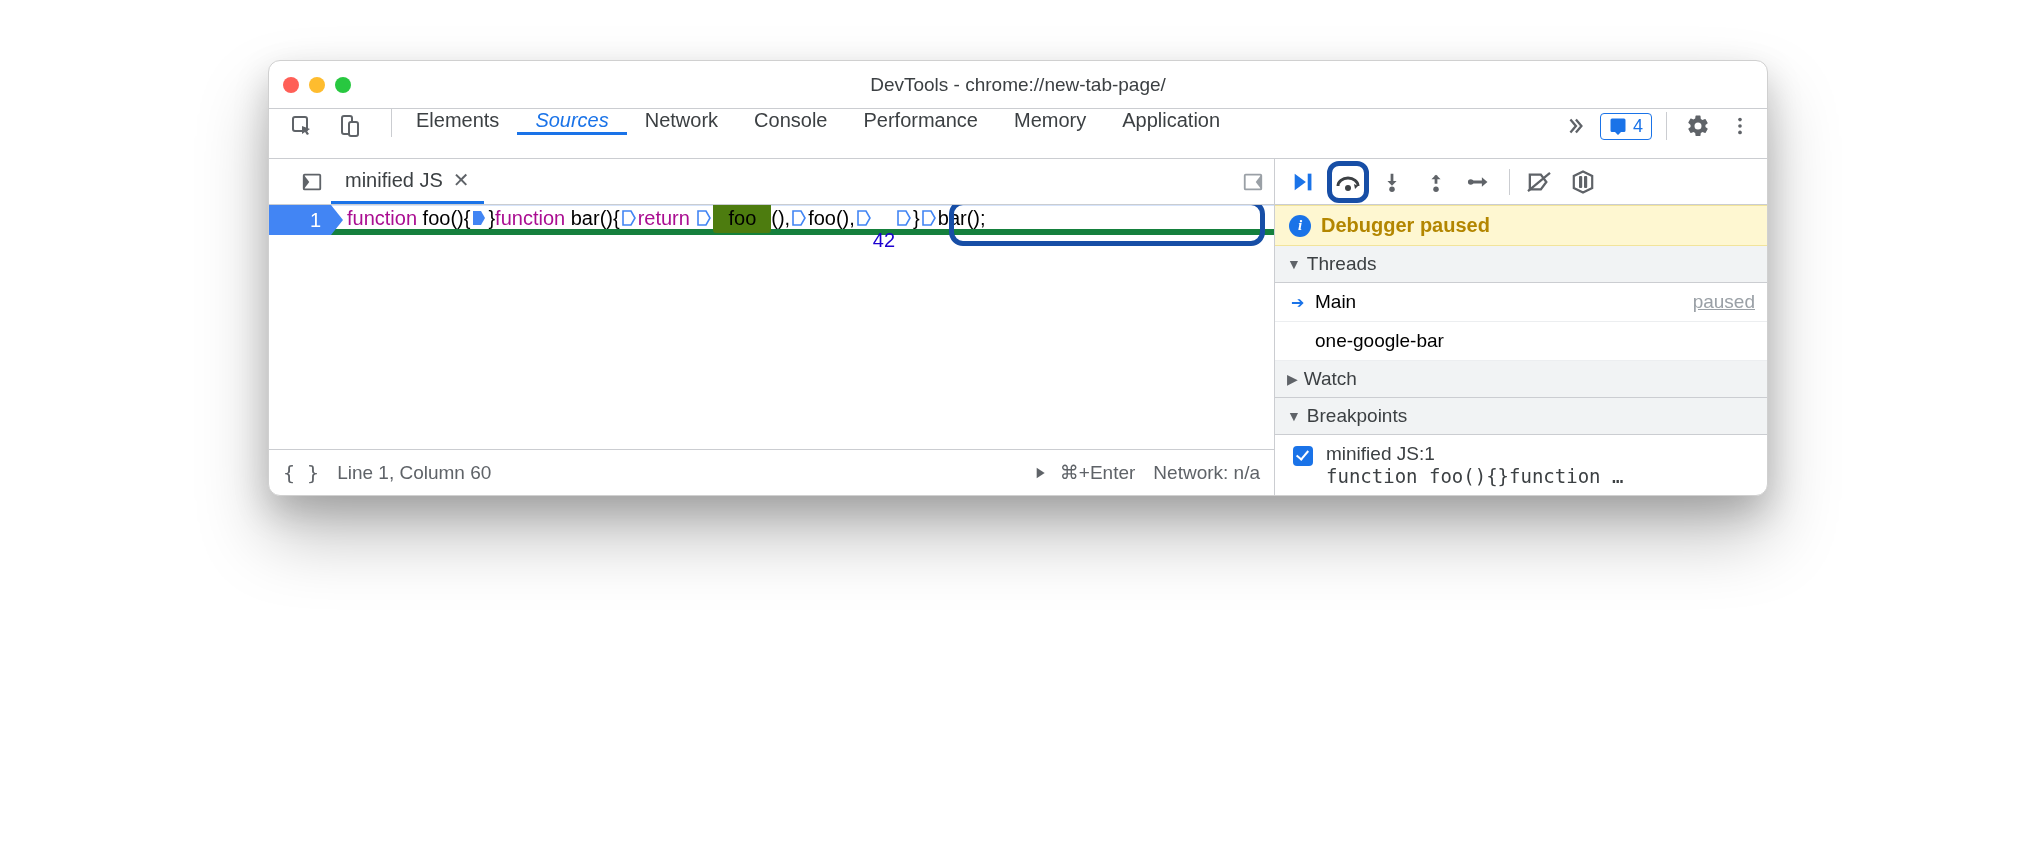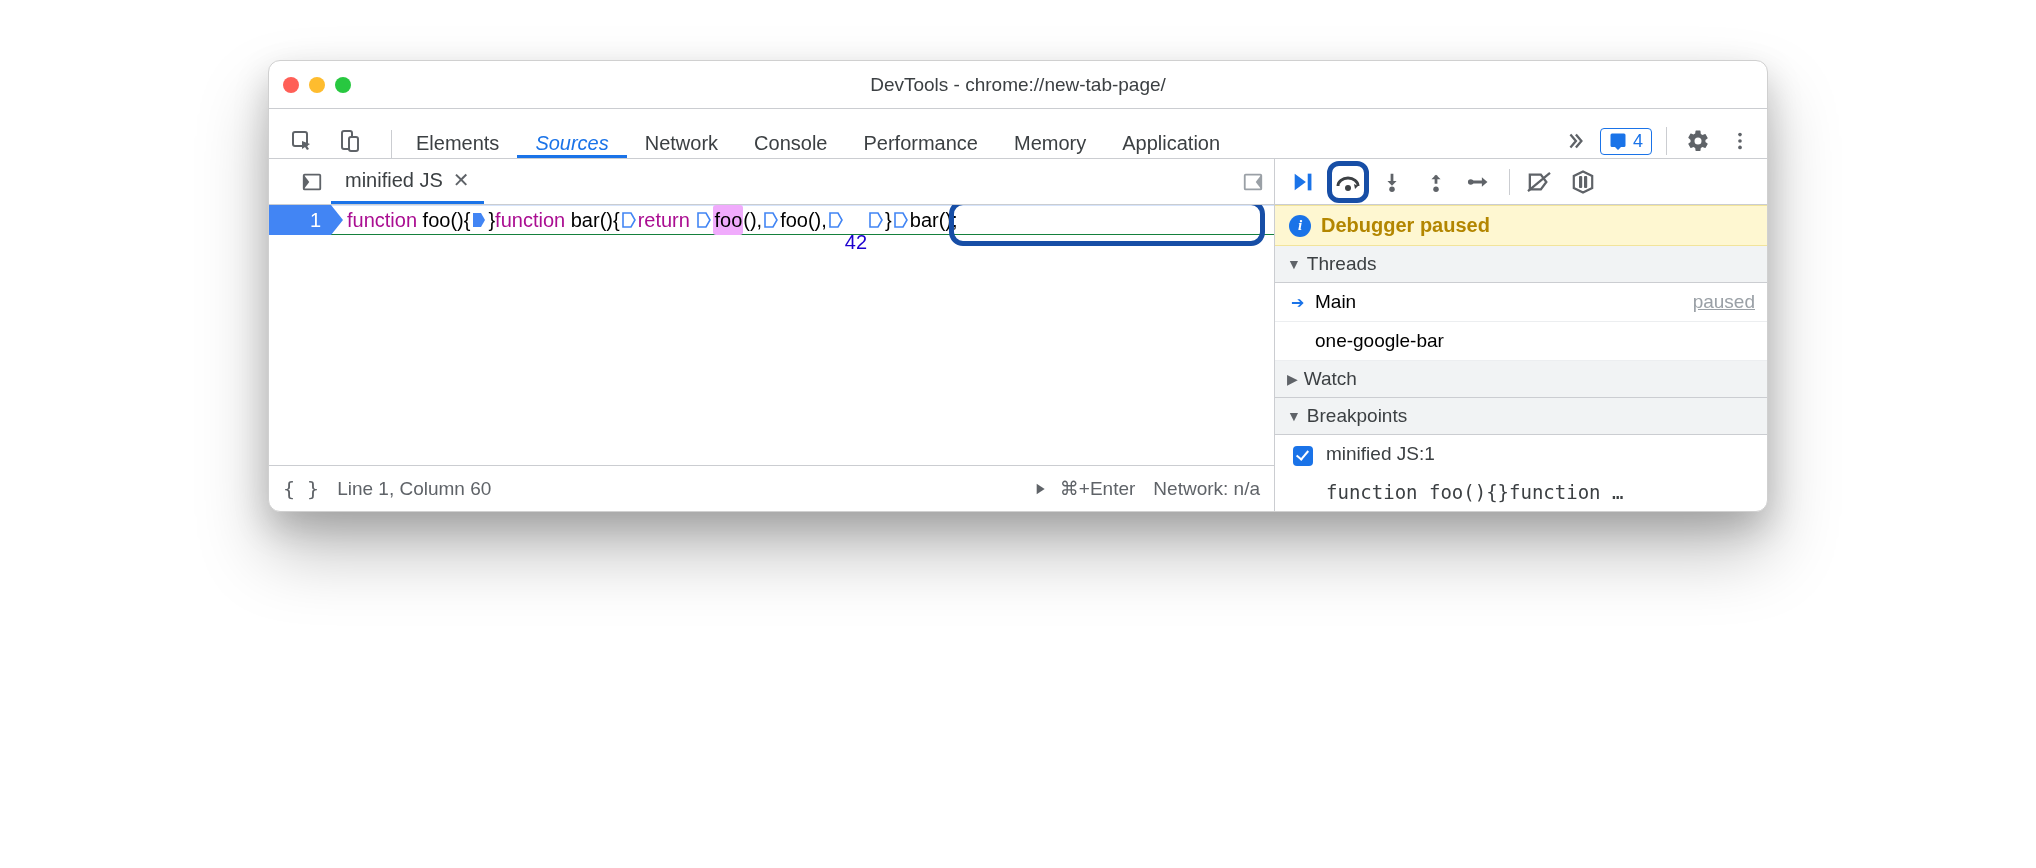--- a/index.html
+++ b/index.html
@@ -37,21 +37,21 @@
   .tl{width:16px;height:16px;border-radius:50%;}
   .tl.r{background:#ff5f57;}
   .tl.y{background:#febc2e;}
   .tl.g{background:#28c840;}
   .titlebar .title{
     position:absolute;left:0;right:0;text-align:center;
     font-size:19px;color:#3c4043;pointer-events:none;font-weight:500;
   }
   
   .toolbar{
-    height:50px;display:flex;align-items:flex-end;padding:0 10px 0 16px;
+    height:50px;display:flex;align-items:flex-start;padding:0 10px 8px 16px;
     border-bottom:1px solid var(--border);
   }
   .toolbar .leading{display:flex;align-items:center;gap:14px;padding-right:18px;}
   .tabs{display:flex;align-items:stretch;}
   .tab{
     display:flex;align-items:center;padding:0 18px;font-size:20px;color:#3c4043;
     border-bottom:3px solid transparent;cursor:pointer;
   }
   .tab.active{color:var(--blue);border-bottom-color:var(--blue);font-style:italic;}
   .toolbar .spacer{flex:1;}
@@ -93,30 +93,30 @@
   .gutter{
     width:62px;text-align:right;padding-right:10px;color:#fff;background:#4285f4;
     position:relative;
   }
   .gutter::after{
     content:"";position:absolute;top:0;right:-12px;border-top:15px solid transparent;
     border-bottom:15px solid transparent;border-left:12px solid #4285f4;
   }
   .code{
     flex:1;white-space:pre;padding-left:16px;display:flex;align-items:center;
-    border-top:1px solid #d6e4fb;border-bottom:1px solid #15803d;background:#fff;
+    border-top:1px solid #d6e4fb;border-bottom:6px solid #15803d;background:#fff;
   }
   .kw{color:var(--keyword);}
   .num{color:var(--number);margin-top:44px;}
   .bp-marker{
     display:inline-flex;align-items:center;justify-content:center;width:16px;height:18px;
     margin:0 1px;vertical-align:middle;
   }
   .bp-marker svg{display:block;}
-  .exec-highlight{background:#f0abfc;border-radius:3px;padding:0 1px;}
+  .exec-highlight{background:#4d7c0f;border-radius:3px;padding:0 15px;}
   .callout{
     position:absolute;border:5px solid #174ea6;border-radius:14px;
     pointer-events:none;
   }
   .callout.code-callout{top:-5px;left:680px;width:316px;height:46px;}
   
   .statusbar{
     height:46px;border-top:1px solid var(--border);display:flex;align-items:center;
     padding:0 14px;gap:18px;font-size:19px;color:#5f6368;
     font-family:-apple-system,BlinkMacSystemFont,Arial,sans-serif;
@@ -164,21 +164,21 @@
     display:flex;align-items:flex-start;gap:10px;padding:8px 14px;font-size:19px;
   }
   .bp-item input[type=checkbox]{
     appearance:none;width:20px;height:20px;border-radius:4px;background:var(--blue);
     position:relative;margin-top:3px;cursor:pointer;flex-shrink:0;
   }
   .bp-item input[type=checkbox]::after{
     content:"";position:absolute;left:6px;top:2px;width:5px;height:10px;
     border:solid #fff;border-width:0 2.5px 2.5px 0;transform:rotate(40deg);
   }
-  .bp-item .bp-text{display:flex;flex-direction:column;gap:16px;min-width:0;}
+  .bp-item .bp-text{display:flex;flex-direction:column;gap:0;min-width:0;}
   .bp-item .bp-loc{color:#3c4043;}
   .bp-item .bp-src{
     font-family:Menlo,monospace;font-size:19px;color:#3c4043;white-space:nowrap;
     overflow:hidden;text-overflow:ellipsis;max-width:430px;
   }
   svg{display:block;}
 </style>
 </head>
 <body>
 

